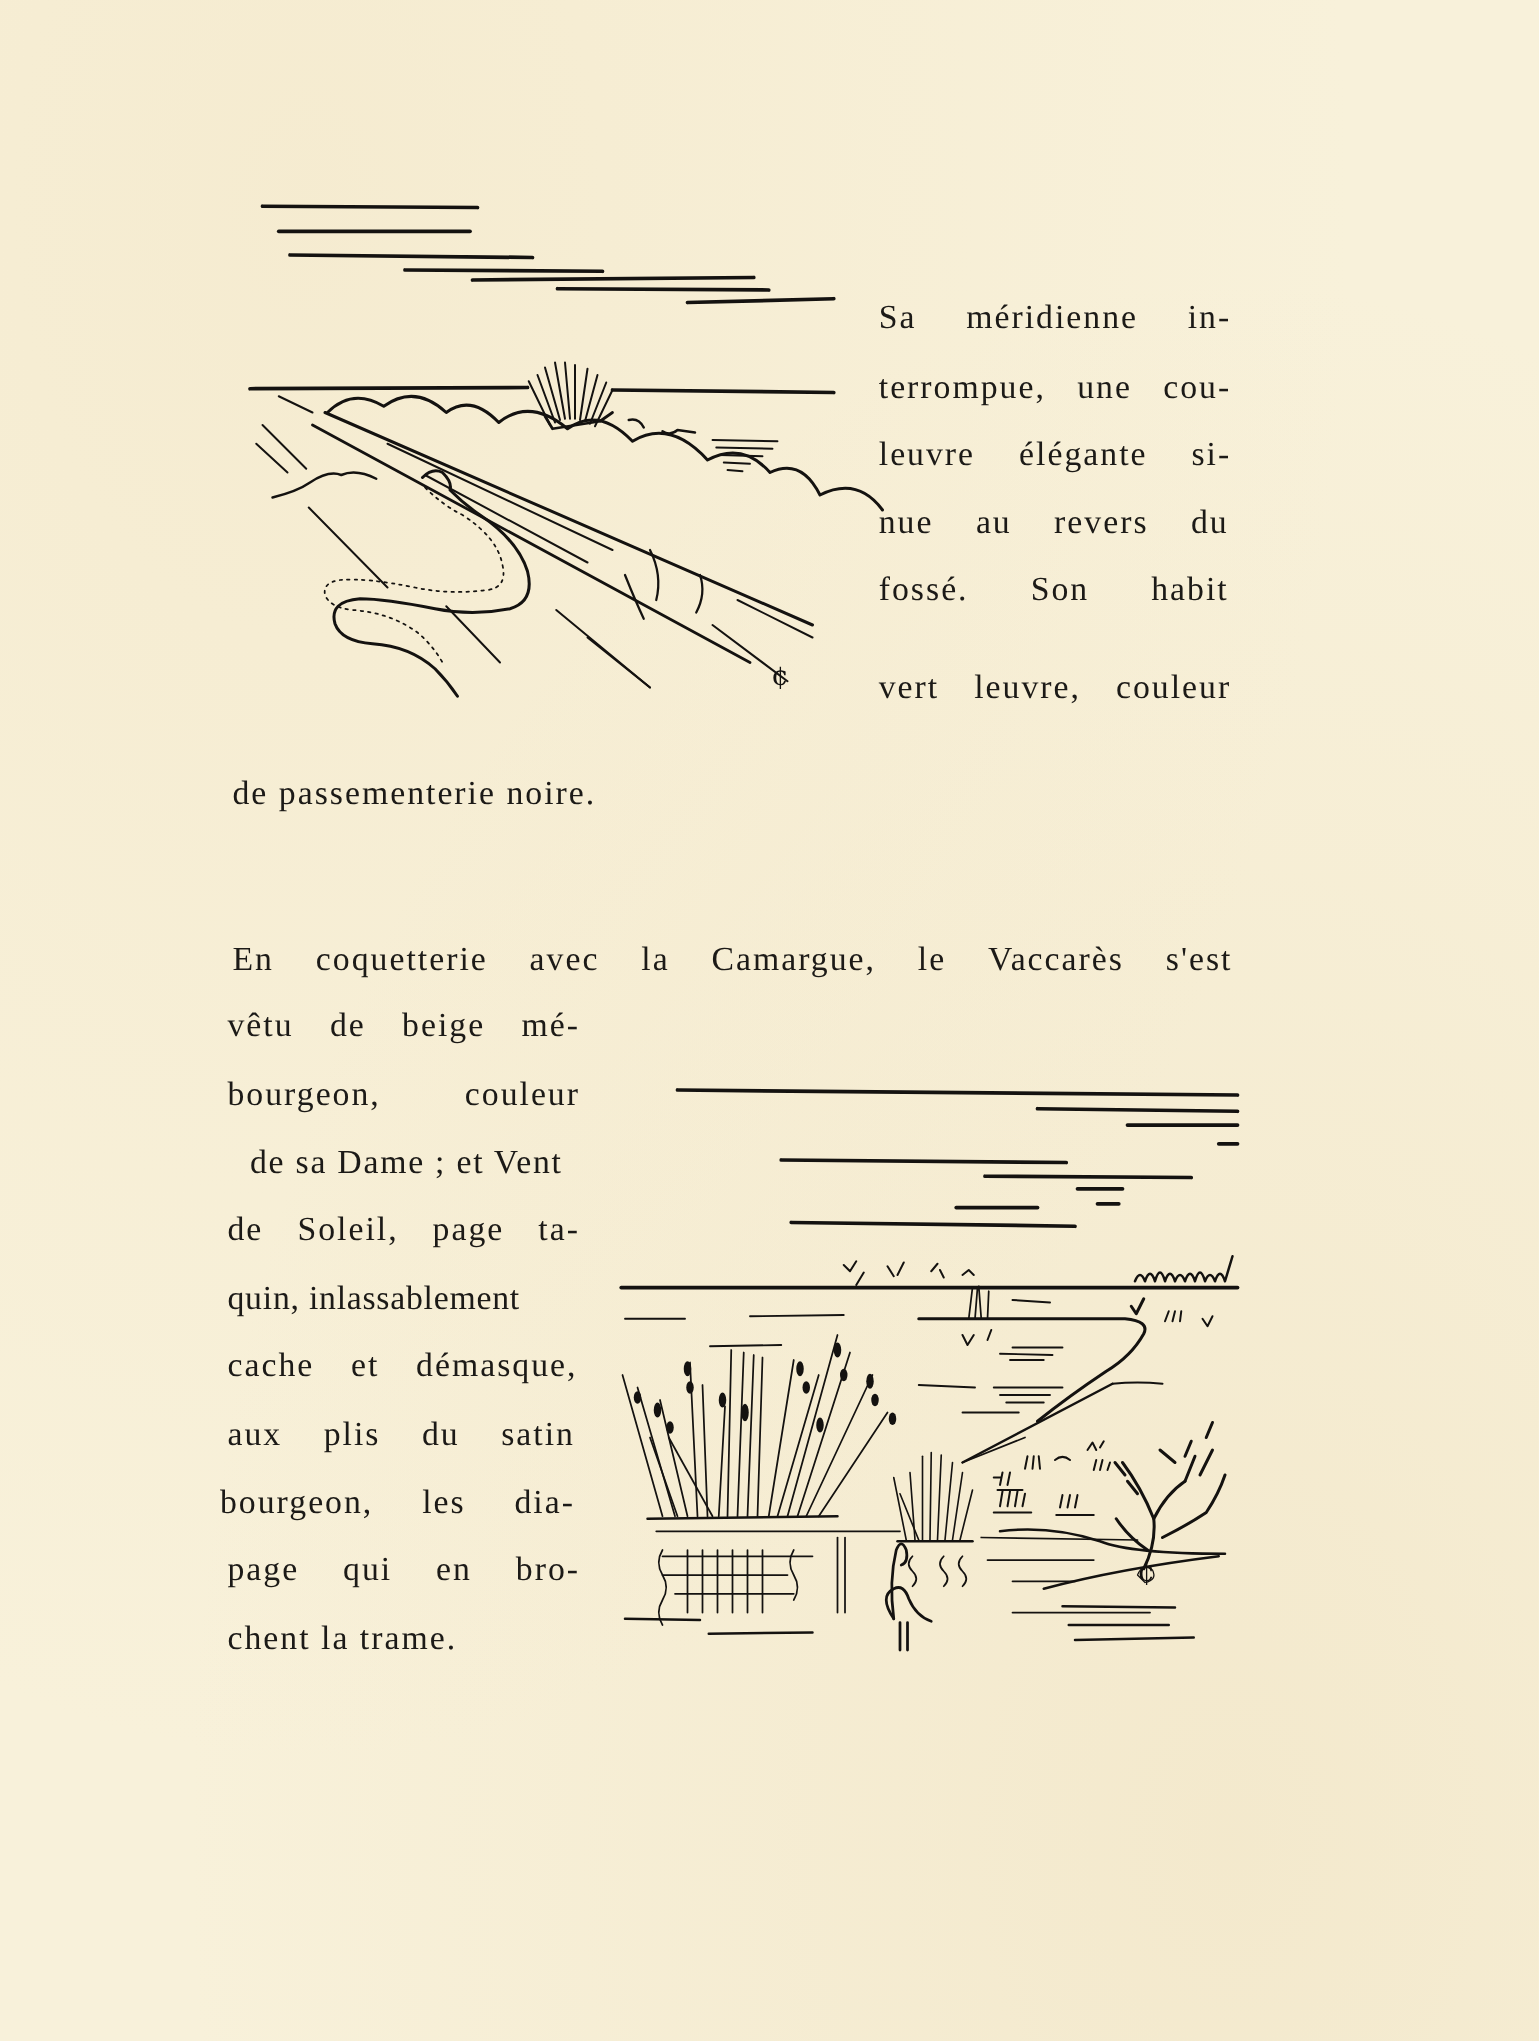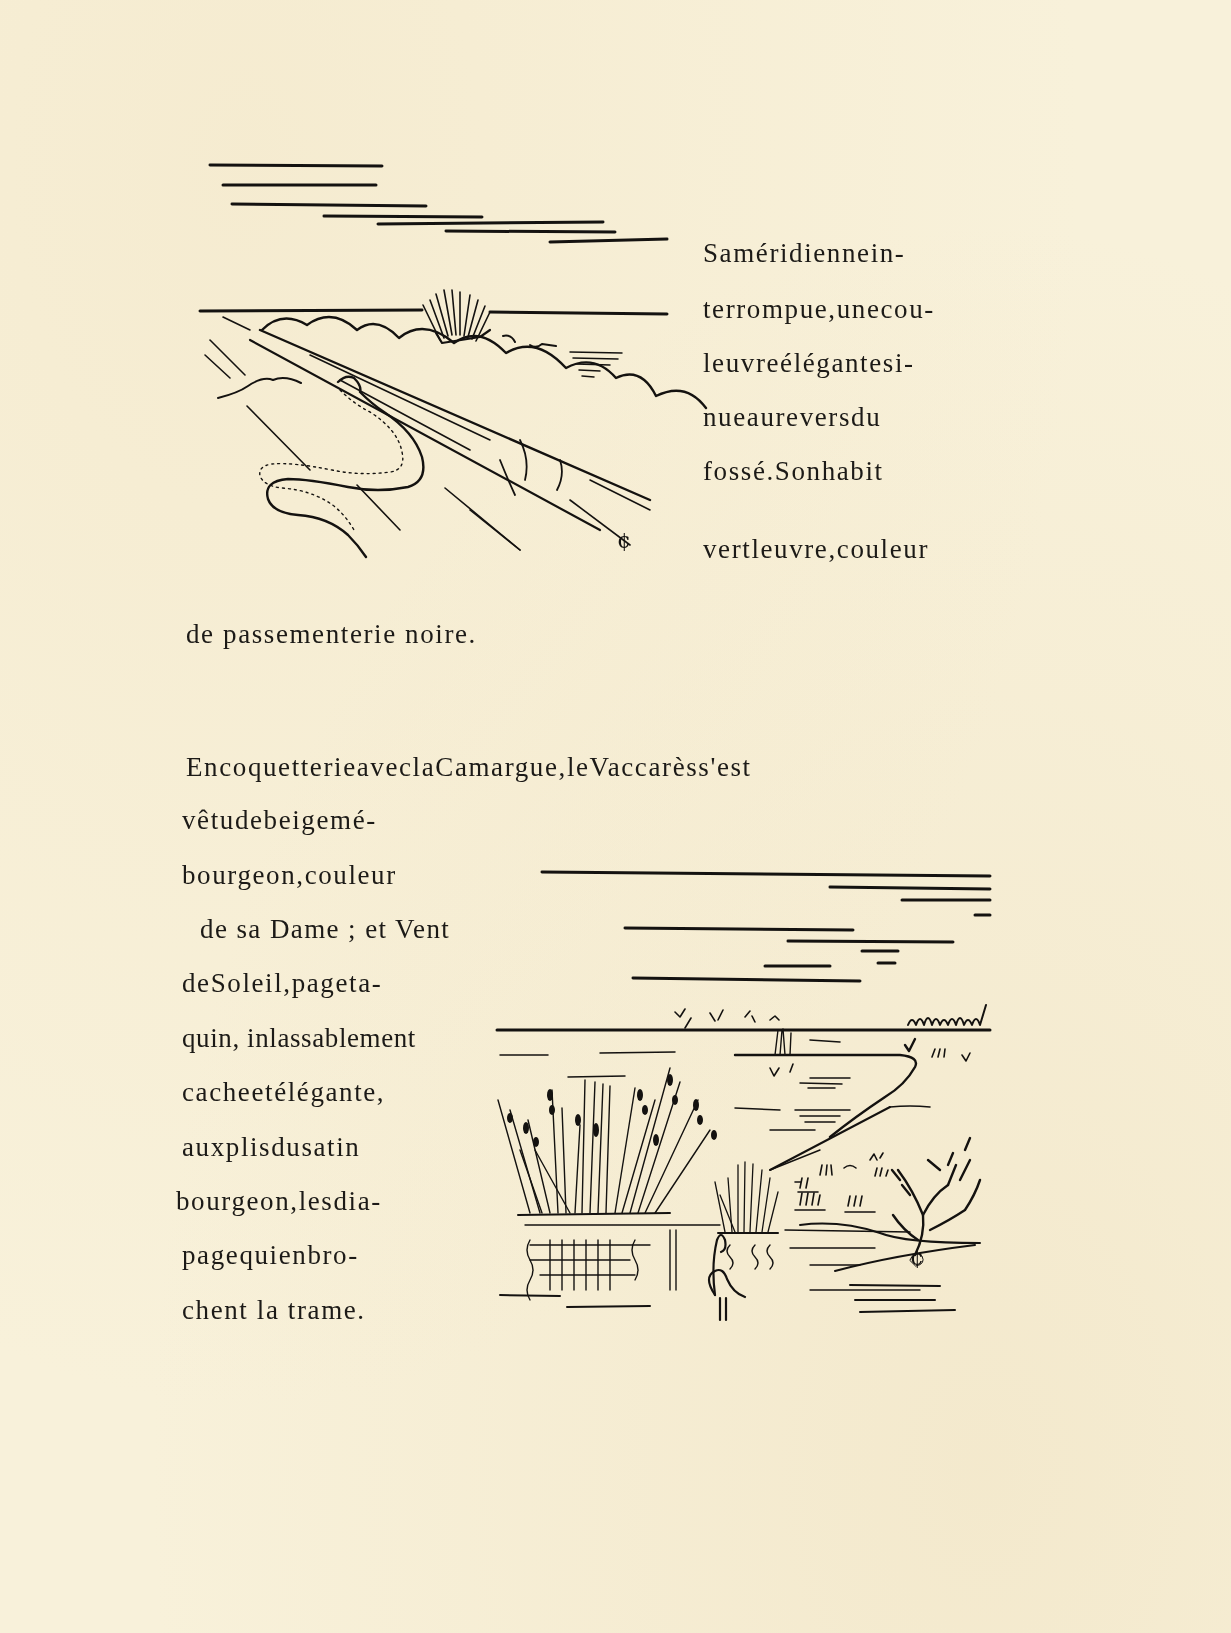--- a/index.html
+++ b/index.html
@@ -18,21 +18,21 @@
         #f8f1da;
     }
     .line {
       position: absolute;
       font-size: 27px;
       letter-spacing: 1.6px;
       white-space: nowrap;
       line-height: 1;
     }
     .justify {
-      display: flex; justify-content: flex-start;
+      display: flex; justify-content: space-between;
     }
     .justify span { display: inline-block; }
     svg.illus { position: absolute; overflow: visible; }
     svg.illus path, svg.illus line, svg.illus polyline {
       fill: none; stroke: #141210; stroke-linecap: round; stroke-linejoin: round;
     }
   </style>
 </head>
 <body>
 
@@ -151,21 +151,21 @@
   <div class="line justify" style="left:182px;top:970px;width:282px">
     <span>de</span>
     <span>Soleil,</span>
     <span>page</span>
     <span>ta-</span>
   </div>
   <div class="line" style="left:182px;top:1025px;width:282px;letter-spacing:0.6px">quin, inlassablement</div>
   <div class="line justify" style="left:182px;top:1079px;width:280px">
     <span>cache</span>
     <span>et</span>
-    <span>élégante,</span>
+    <span>démasque,</span>
   </div>
   <div class="line justify" style="left:182px;top:1134px;width:278px">
     <span>aux</span>
     <span>plis</span>
     <span>du</span>
     <span>satin</span>
   </div>
   <div class="line justify" style="left:176px;top:1188px;width:284px">
     <span>bourgeon,</span>
     <span>les</span>

